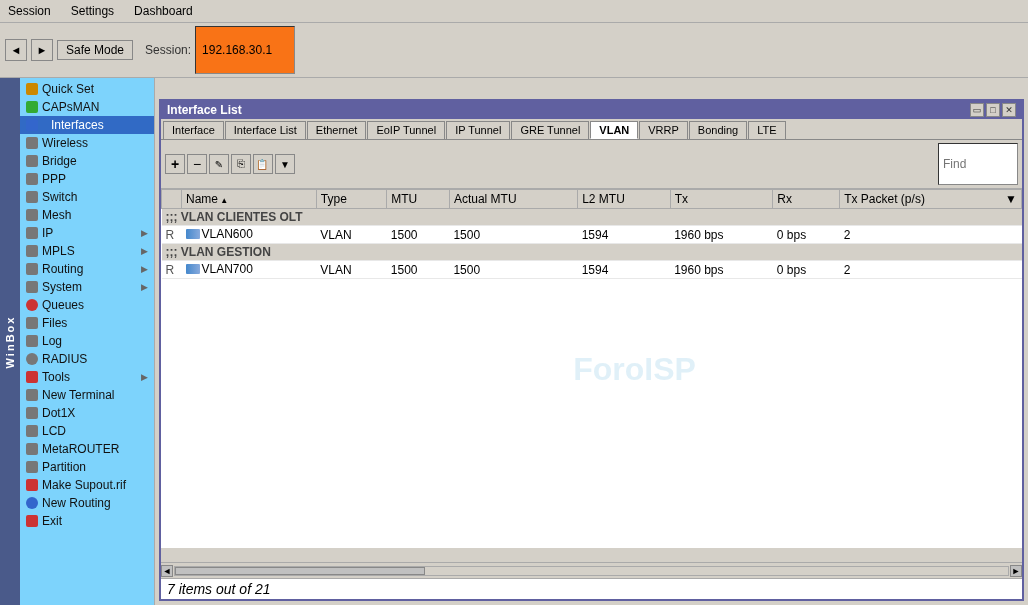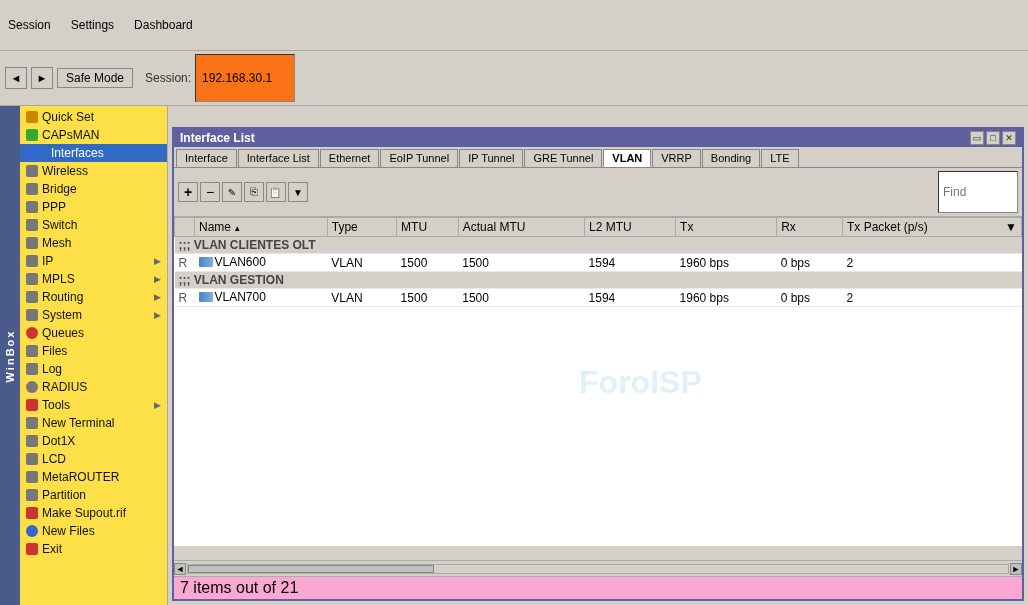--- a/index.html
+++ b/index.html
@@ -1,33 +1,33 @@
 <!DOCTYPE html>
 <html><head>
   <meta charset="utf-8">
   <style>
     * { box-sizing: border-box; margin: 0; padding: 0; font-family: 'Segoe UI', Tahoma, Geneva, Verdana, sans-serif; font-size: 12px; }
     body { background: #d4d0c8; width: 1028px; height: 605px; overflow: hidden; display: flex; flex-direction: column; }
 
     
-    .menu-bar { background: #d4d0c8; padding: 16px 4px; display: flex; gap: 12px; border-bottom: 1px solid #aaa; }
+    .menu-bar { background: #d4d0c8; padding: 2px 4px; display: flex; gap: 12px; border-bottom: 1px solid #aaa; }
     .menu-bar span { cursor: pointer; padding: 2px 4px; }
 
     
     .toolbar { background: #d4d0c8; padding: 3px 5px; display: flex; align-items: center; gap: 4px; border-bottom: 1px solid #aaa; }
     .btn-icon { width: 22px; height: 22px; background: #d4d0c8; border: 1px solid #888; display: flex; align-items: center; justify-content: center; cursor: pointer; font-size: 11px; }
     .safe-mode-btn { background: #d4d0c8; border: 1px solid #888; padding: 2px 8px; cursor: pointer; }
     .session-label { margin-left: 8px; color: #333; }
     .session-box { background: #f97316; border: 1px inset #888; padding: 16px 6px; min-width: 100px; }
 
     
     .main-layout { display: flex; flex: 1; overflow: hidden; }
 
     
-    .sidebar { width: 148px; background: #fde047; border-right: 1px solid #aaa; overflow-y: auto; padding: 2px 0; flex-shrink: 0; position: relative; }
+    .sidebar { width: 135px; background: #7dd3fc; border-right: 1px solid #aaa; overflow-y: auto; padding: 2px 0; flex-shrink: 0; position: relative; }
     .sidebar-item { display: flex; align-items: center; padding: 2px 6px; cursor: pointer; gap: 4px; color: #111; }
     .sidebar-item.active { background: #316ac5; color: white; gap: 13px; }
     .sidebar-item .arrow { margin-left: auto; color: #666; font-size: 9px; }
 
     
     .content-window { flex: 1; display: flex; flex-direction: column; padding: 4px; background: #d4d0c8; }
     .interface-list-panel { background: #d4d0c8; border: 2px solid #6060a0; flex: 1; display: flex; flex-direction: column; margin-top: 17px; }
     .panel-title-bar { background: #6060a0; color: white; padding: 2px 6px; display: flex; justify-content: space-between; align-items: center; }
     .panel-title-bar .title-text { font-weight: bold; font-size: 12px; }
     .panel-title-controls { display: flex; gap: 2px; }
@@ -42,21 +42,21 @@
     .list-toolbar { background: #d4d0c8; padding: 3px 4px; display: flex; align-items: center; gap: 2px; border-bottom: 1px solid #aaa; }
     .list-btn { width: 20px; height: 20px; background: #d4d0c8; border: 1px solid #888; display: flex; align-items: center; justify-content: center; cursor: pointer; font-size: 11px; }
     .find-box { margin-left: auto; background: white; border: 1px inset #888; padding: 13px 4px; width: 80px; }
     table { width: 100%; border-collapse: collapse; }
     th { background: #d4d0c8; border: 1px solid #aaa; padding: 2px 4px; text-align: left; font-weight: normal; cursor: pointer; white-space: nowrap; }
     td { border-bottom: 1px solid #e8e8e8; padding: 1px 4px; white-space: nowrap; }
     .section-header td { background: #d4d0c8; font-weight: bold; color: #444; padding: 1px 4px; }
     .row-r td:first-child { color: #555; }
     .vlan-icon { display: inline-flex; align-items: center; gap: 2px; }
     .vlan-icon-img { width: 14px; height: 10px; background: linear-gradient(to right, #4488cc, #88aadd); border-radius: 1px; display: inline-block; }
-    .status-bar { padding: 2px 6px; font-size: 16px; border-top: 1px solid #aaa; background: #f9a8d4; }
+    .status-bar { padding: 2px 6px; font-size: 14px; border-top: 1px solid #aaa; background: #ffffff; font-style: italic; }
 
     
     .sidebar-wrapper { display: flex; }
     .winbox-strip { width: 20px; background: #4a5a8a; display: flex; align-items: center; justify-content: center; flex-shrink: 0; }
     .winbox-text { color: white; font-size: 11px; letter-spacing: 2px; white-space: nowrap; transform: rotate(-90deg); font-weight: bold; }
 
     .col-sort::after { content: ' ▲'; font-size: 8px; }
 
     .table-wrapper { position: relative; flex: 1; overflow: hidden; padding-left: 10px; }
   </style>
@@ -176,21 +176,21 @@
       <div class="sidebar-item">
         <span style="width:12px;height:12px;background:#777;display:inline-block;border-radius:2px;"></span>
         <span>Partition</span>
       </div>
       <div class="sidebar-item">
         <span style="width:12px;height:12px;background:#cc3333;display:inline-block;border-radius:2px;"></span>
         <span>Make Supout.rif</span>
       </div>
       <div class="sidebar-item">
         <span style="width:12px;height:12px;background:#3366cc;display:inline-block;border-radius:50%;"></span>
-        <span>New Files</span>
+        <span>New Routing</span>
       </div>
       <div class="sidebar-item">
         <span style="width:12px;height:12px;background:#cc3333;display:inline-block;border-radius:2px;"></span>
         <span>Exit</span>
       </div>
     </div>
   </div>
 
   <div class="content-window">
     <div class="interface-list-panel">

